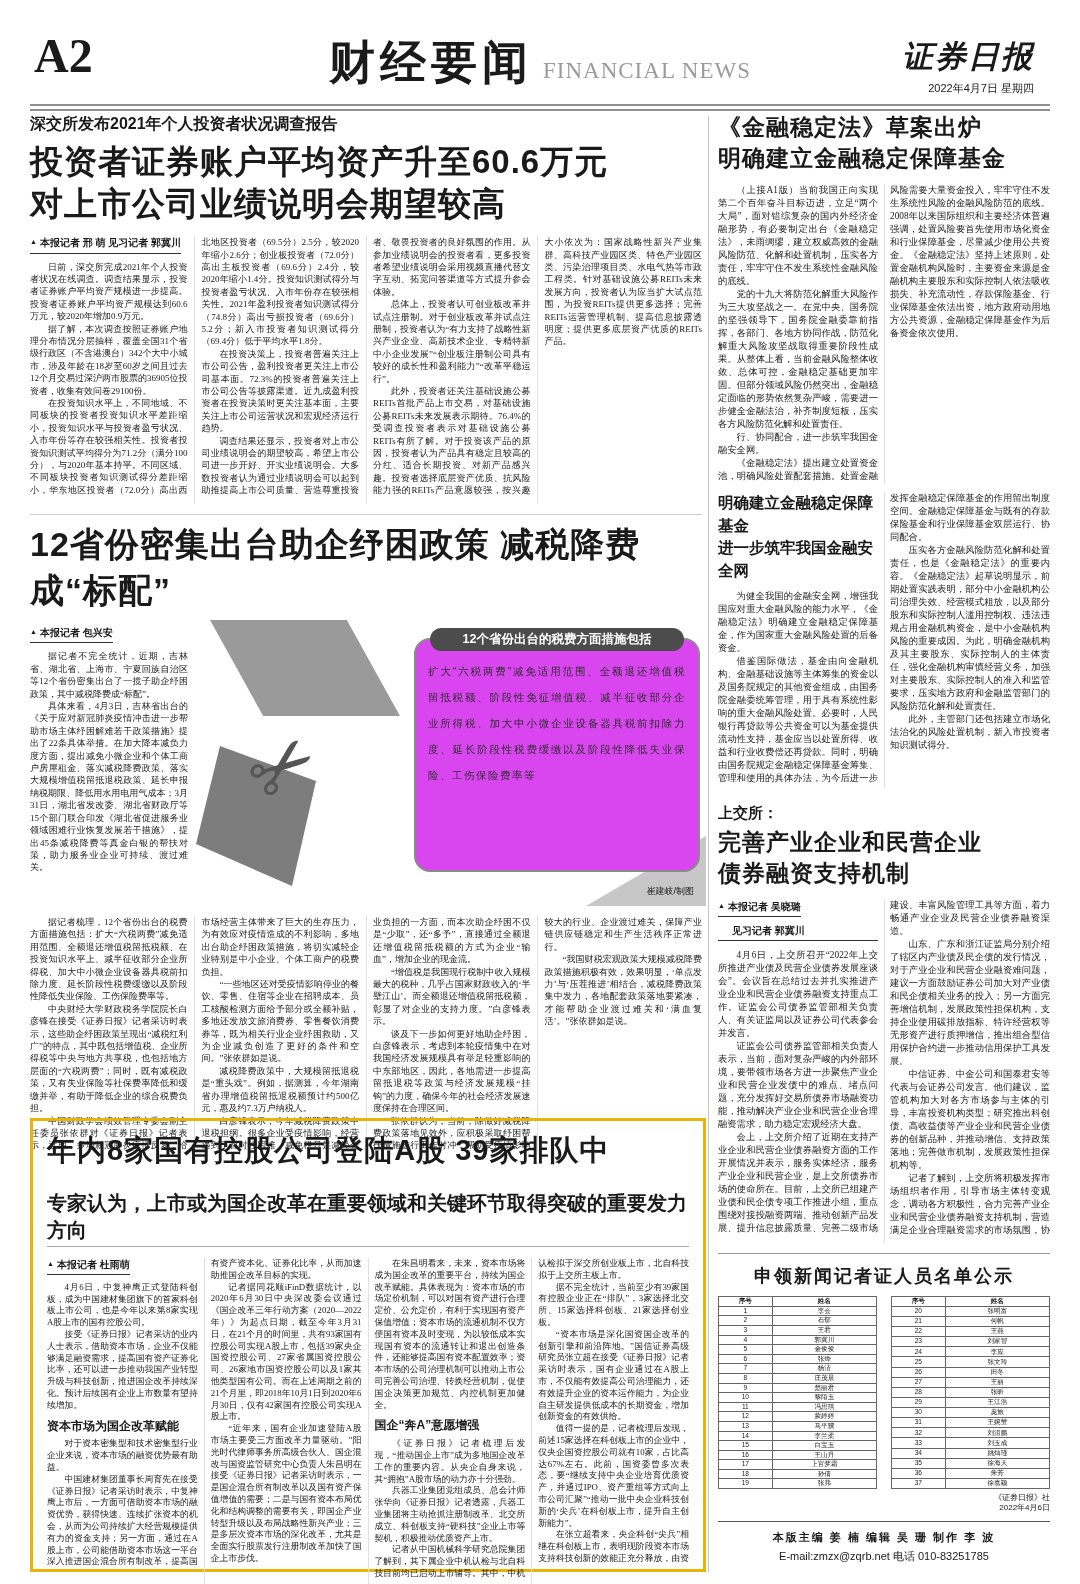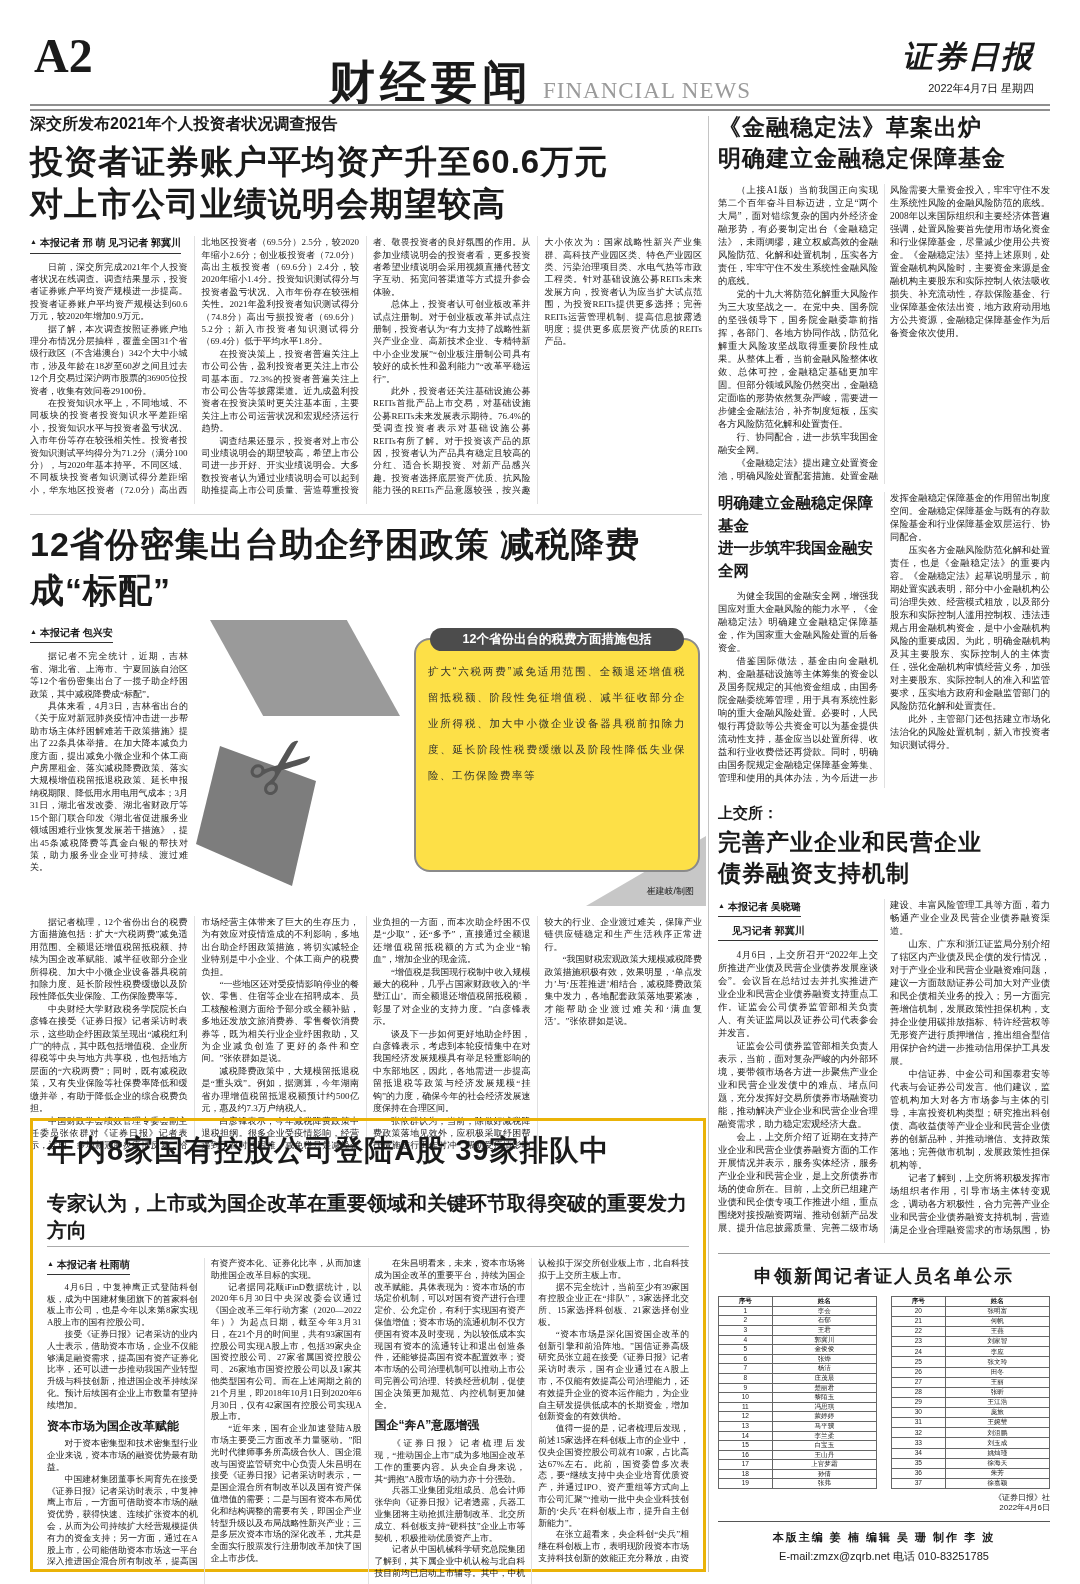--- a/index.html
+++ b/index.html
@@ -2,21 +2,21 @@
 <html><head>
 <meta charset="utf-8">
 <style>
   html,body{margin:0;padding:0;background:#e8e8e8;}
   .page{position:relative;width:1080px;height:1584px;background:#fff;margin:0 auto;
         font-family:"Liberation Serif",serif;color:#1a1a1a;overflow:hidden;}
 
   
   .header{position:absolute;left:30px;right:30px;top:26px;height:74px;}
   .edition{position:absolute;left:4px;top:2px;font-size:48px;font-weight:bold;font-family:"Liberation Serif",serif;}
-  .center-title{position:absolute;left:50%;transform:translateX(-50%);top:6px;white-space:nowrap;margin-top:20px;}
+  .center-title{position:absolute;left:50%;transform:translateX(-50%);top:6px;white-space:nowrap;}
   .section-cn{font-size:46px;font-weight:bold;font-family:"Liberation Sans",sans-serif;letter-spacing:5px;}
   .section-en{font-size:23px;color:#9b9b9b;letter-spacing:1px;margin-left:10px;font-family:"Liberation Serif",serif;}
   .masthead{position:absolute;right:16px;top:10px;text-align:right;}
   .masthead-logo{font-size:31px;font-weight:bold;font-style:italic;font-family:"DejaVu Serif",serif;letter-spacing:2px;}
   .masthead-date{font-size:11px;margin-top:3px;font-family:"Liberation Sans",sans-serif;}
   .toprule{position:absolute;left:30px;right:30px;top:104px;height:3px;
            border-top:2px solid #8f8f8f;border-bottom:2px solid #8f8f8f;}
   .vrule{position:absolute;left:708px;top:116px;height:1456px;width:1px;background:#c4c4c4;}
 
   
@@ -45,21 +45,21 @@
   .relief-lead{width:158px;flex:none;overflow:hidden;font-size:9px;line-height:12.4px;}
   .figure{flex:1;margin-left:14px;position:relative;}
   .fig-shape1{position:absolute;left:8px;top:-6px;width:190px;height:96px;background:#9a9a9a;
               clip-path:polygon(0 0,72% 0,100% 100%,28% 100%);}
   .fig-shape2{position:absolute;left:-6px;top:120px;width:120px;height:140px;background:#7d7d7d;
               clip-path:polygon(20% 0,100% 25%,80% 100%,0 70%);}
   .fig-shape3{position:absolute;right:-4px;bottom:0;width:120px;height:70px;background:#c7c7c7;
               clip-path:polygon(100% 0,100% 100%,0 100%);}
   .scissors{position:absolute;left:48px;top:96px;font-size:78px;color:#555;
             transform:rotate(-38deg);font-family:"DejaVu Sans",sans-serif;}
-  .fig-box{position:absolute;right:2px;top:12px;bottom:34px;width:258px;background:#fde047;
+  .fig-box{position:absolute;right:2px;top:12px;bottom:34px;width:258px;background:#d946ef;
            border:2.5px solid #8a8a8a;border-radius:16px;padding:18px 12px 8px 12px;}
   .fig-pill{position:absolute;top:-12px;left:14px;right:14px;background:#4c4c4c;color:#fff;
             border-radius:999px;text-align:center;font-size:12.5px;font-weight:bold;
             font-family:"Liberation Sans",sans-serif;padding:3px 0;}
   .fig-text{font-size:10.5px;line-height:26px;letter-spacing:1.5px;text-align:justify;
             font-family:"Liberation Sans",sans-serif;color:#2e2e2e;}
   .fig-credit{position:absolute;right:8px;bottom:8px;font-size:9px;font-family:"Liberation Sans",sans-serif;}
   .relief-row2{margin-top:10px;height:238px;column-count:4;column-gap:14px;
                column-rule:1px solid #e0e0e0;}
 
@@ -159,21 +159,21 @@
         <div class="fig-shape3"></div>
         <div class="scissors">✂</div>
         <div class="fig-box">
           <div class="fig-pill">12个省份出台的税费方面措施包括</div>
           <div class="fig-text">扩大“六税两费”减免适用范围、全额退还增值税留抵税额、阶段性免征增值税、减半征收部分企业所得税、加大中小微企业设备器具税前扣除力度、延长阶段性税费缓缴以及阶段性降低失业保险、工伤保险费率等</div>
         </div>
         <div class="fig-credit">崔建岐/制图</div>
       </div>
     </div>
     <div class="relief-row2 body-cols">
-        <p>据记者梳理，12个省份出台的税费方面措施包括：扩大“六税两费”减免适用范围、全额退还增值税留抵税额、持续为国企改革赋能、减半征收部分企业所得税、加大中小微企业设备器具税前扣除力度、延长阶段性税费缓缴以及阶段性降低失业保险、工伤保险费率等。</p>
+        <p>据记者梳理，12个省份出台的税费方面措施包括：扩大“六税两费”减免适用范围、全额退还增值税留抵税额、在投资知识水平上、减半征收部分企业所得税、加大中小微企业设备器具税前扣除力度、延长阶段性税费缓缴以及阶段性降低失业保险、工伤保险费率等。</p>
         <p>中央财经大学财政税务学院院长白彦锋在接受《证券日报》记者采访时表示，这些助企纾困政策呈现出“减税红利广”的特点，其中既包括增值税、企业所得税等中央与地方共享税，也包括地方层面的“六税两费”；同时，既有减税政策，又有失业保险等社保费率降低和缓缴并举，有助于降低企业的综合税费负担。</p>
         <p>中国财政学会绩效管理专委会副主任委员张依群对《证券日报》记者表示，近期，多地新冠肺炎疫情反复，给市场经营主体带来了巨大的生存压力，为有效应对疫情造成的不利影响，多地出台助企纾困政策措施，将切实减轻企业特别是中小企业、个体工商户的税费负担。</p>
         <p>“一些地区还对受疫情影响停业的餐饮、零售、住宿等企业在招聘成本、员工核酸检测方面给予部分或全额补贴，多地还发放文旅消费券、零售餐饮消费券等，既为相关行业企业纾困救助，又为企业减负创造了更好的条件和空间。”张依群如是说。</p>
         <p>减税降费政策中，大规模留抵退税是“重头戏”。例如，据测算，今年湖南省办理增值税留抵退税额预计约500亿元，惠及约7.3万户纳税人。</p>
         <p>白彦锋表示，今年减税降费政策中退税担纲。很多企业受疫情影响，经营遇到了暂时性困难，减免税只是减轻企业负担的一方面，而本次助企纾困不仅是“少取”，还“多予”，直接通过全额退还增值税留抵税额的方式为企业“输血”，增加企业的现金流。</p>
         <p>“增值税是我国现行税制中收入规模最大的税种，几乎占国家财政收入的‘半壁江山’。而全额退还增值税留抵税额，彰显了对企业的支持力度。”白彦锋表示。</p>
         <p>谈及下一步如何更好地助企纾困，白彦锋表示，考虑到本轮疫情集中在对我国经济发展规模具有举足轻重影响的中东部地区，因此，各地需进一步提高留抵退税等政策与经济发展规模“挂钩”的力度，确保今年的社会经济发展速度保持在合理区间。</p>
         <p>张依群认为，当前，除做好减税降费政策落地见效外，应积极采取纾困帮扶措施进行工作对冲，帮助受疫情影响较大的行业、企业渡过难关，保障产业链供应链稳定和生产生活秩序正常进行。</p>
         <p>“我国财税宏观政策大规模减税降费政策措施积极有效，效果明显，‘单点发力’与‘压茬推进’相结合，减税降费政策集中发力，各地配套政策落地要紧凑，才能帮助企业渡过难关和‘满血复活’。”张依群如是说。</p>
       </div>

